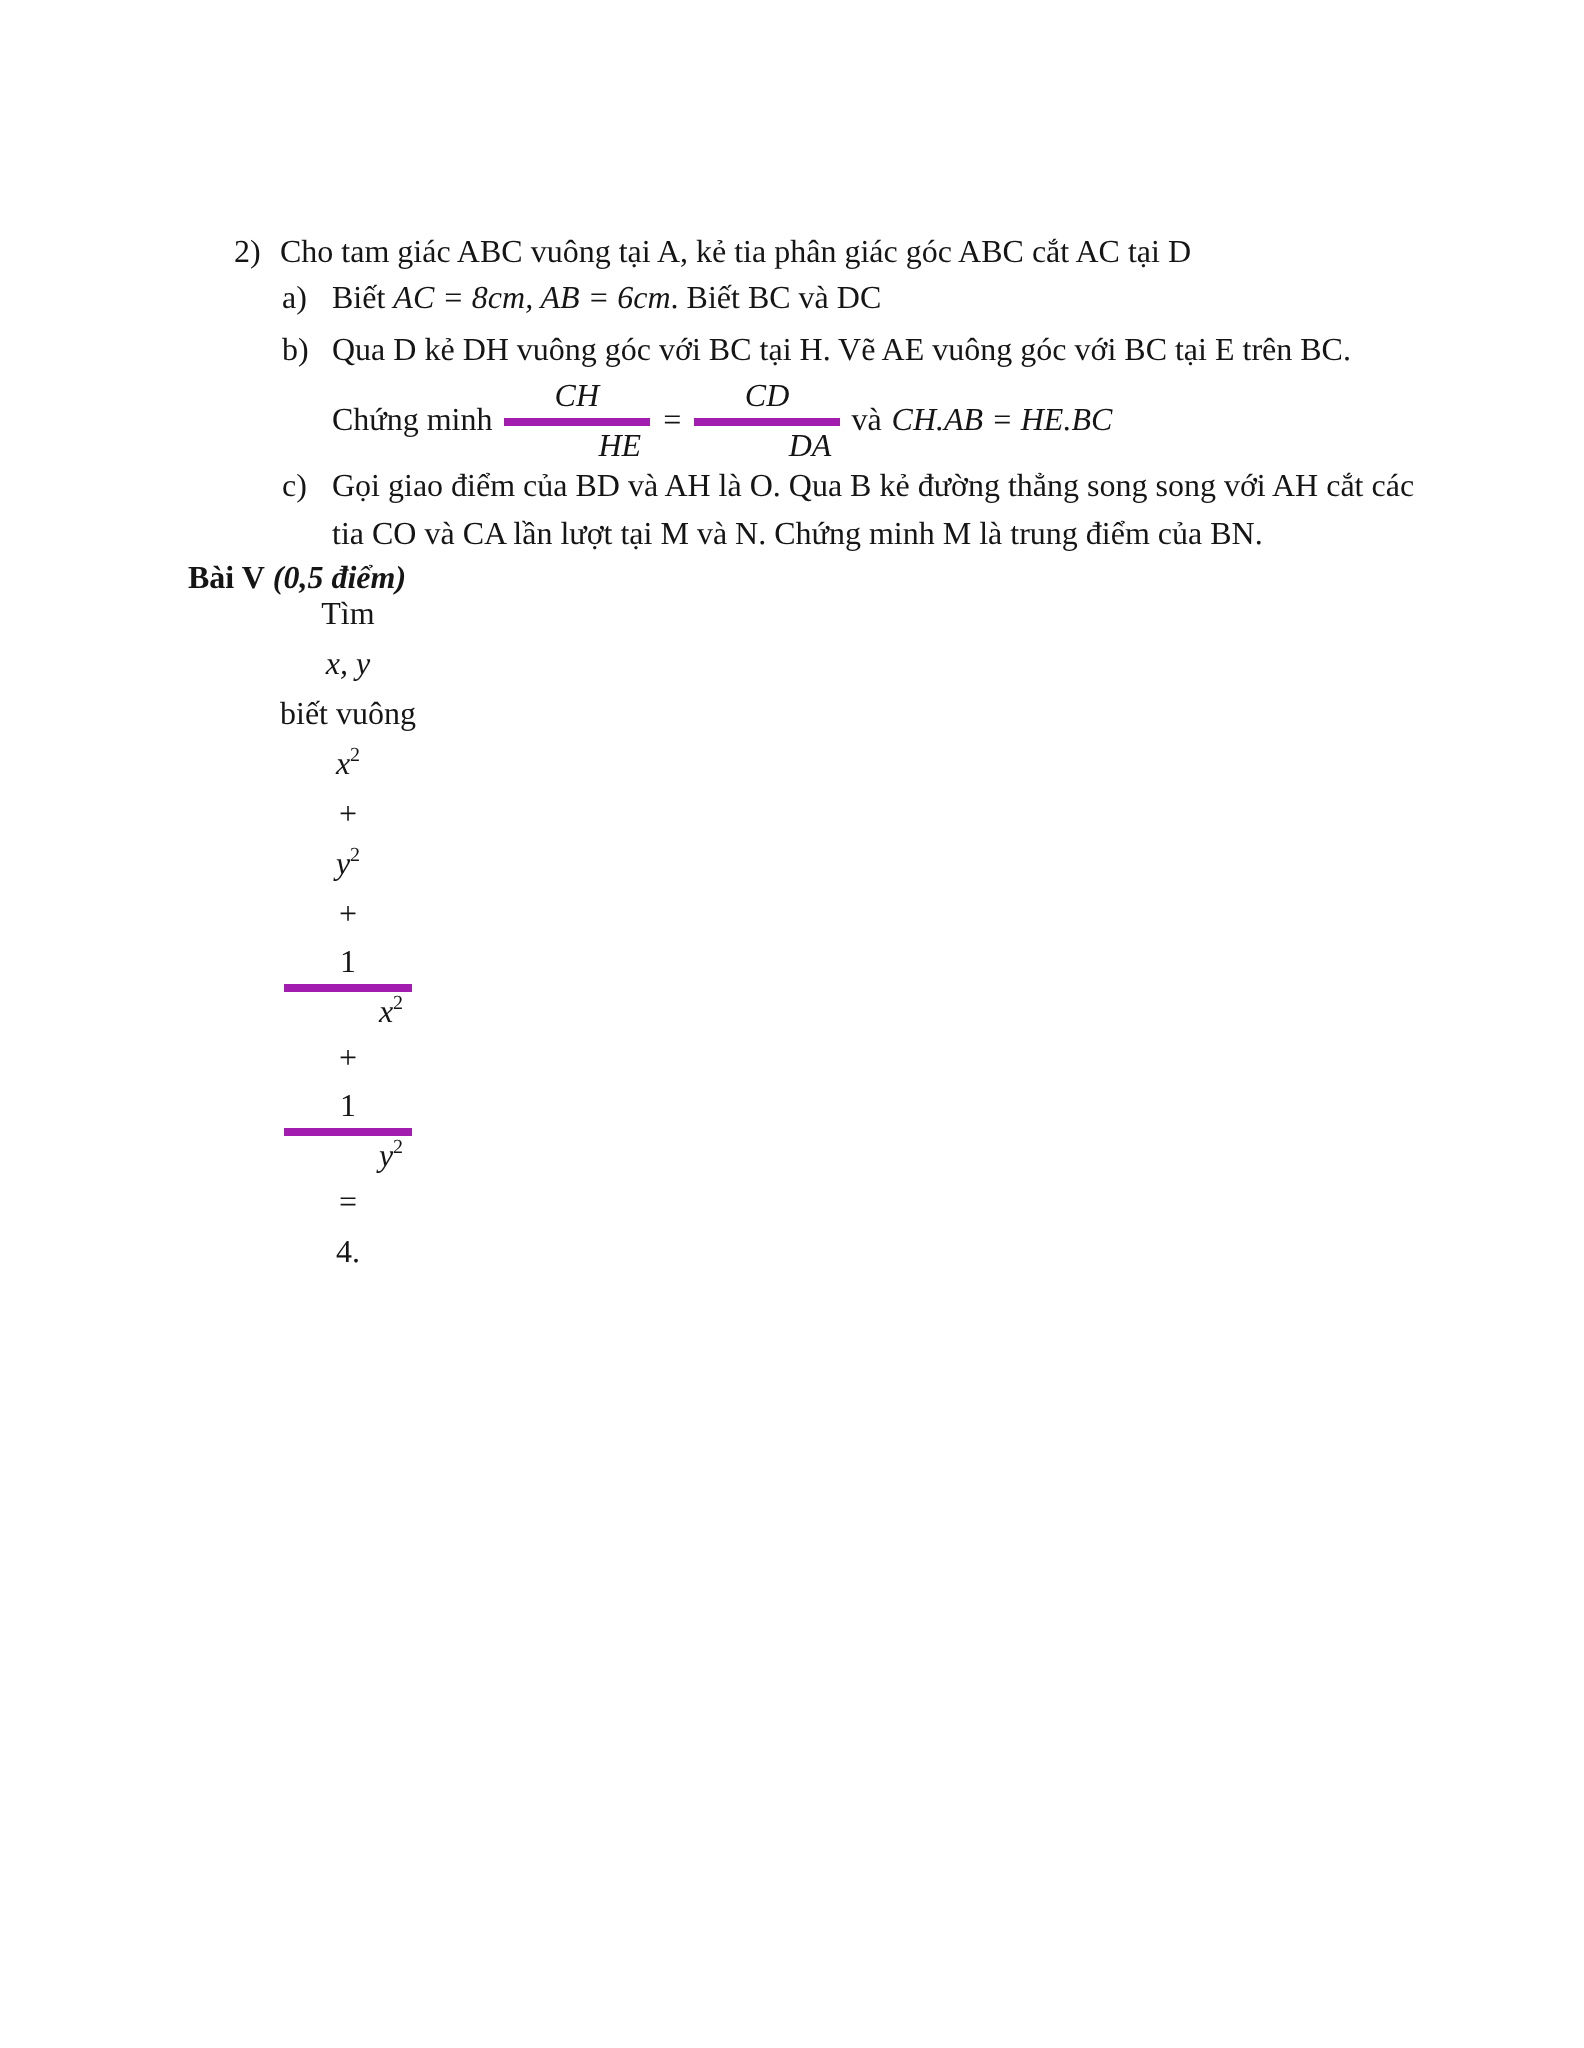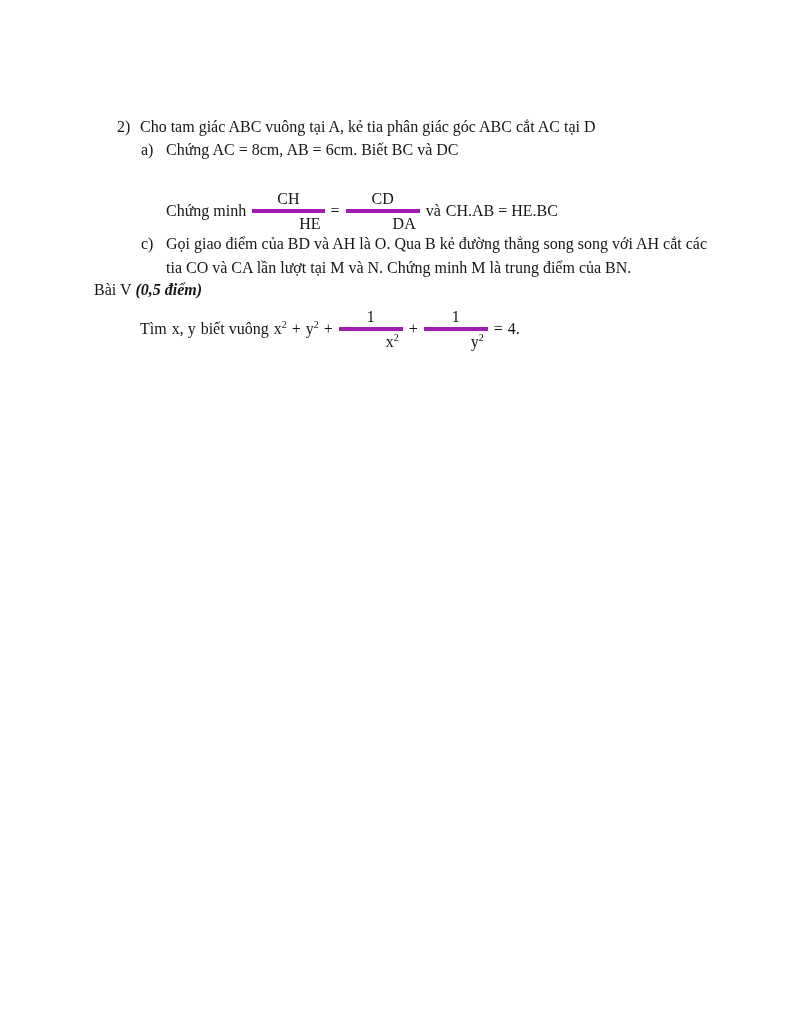--- a/index.html
+++ b/index.html
@@ -16,21 +16,21 @@
   }
   .row {
     position: absolute;
     white-space: nowrap;
     line-height: 20px;
   }
   .marker {
     display: inline-block;
     vertical-align: top;
   }
-  .mathit { }
+  .mathit { font-style: italic; }
   .mathrow {
     display: flex;
     align-items: center;
     gap: 5px;
   }
   .term { white-space: nowrap; }
   .frac {
     display: inline-block;
     text-align: center;
     vertical-align: middle;
@@ -45,36 +45,39 @@
   .frac .den {
     display: block;
     padding: 2px 4px 0 4px;
     margin-left: 43px;
   }
   sup {
     font-size: 10px;
     line-height: 0;
     vertical-align: super;
   }
-  .bold { font-weight: normal; text-align: center; }
+  .bold { font-weight: bold; text-align: center; }
   .bolditalic { font-weight: bold; font-style: italic; margin-top: 32px; }
 </style>
 </head>
 <body>
 
 <div id="page">
 
   <div class="row" style="left:117px; top:117px;">
     <span class="marker" style="width:23px;">2)</span><span>Cho tam giác ABC vuông tại A, kẻ tia phân giác góc ABC cắt AC tại D</span>
   </div>
 
   <div class="row" style="left:141px; top:140px;">
-    <span class="marker" style="width:25px;">a)</span><span><span>Chứng </span><span class="mathit">AC = 8cm, AB = 6cm</span><span>. Biết BC và DC</span></span>
+    <span class="marker" style="width:25px;">a)</span><span><span>Biết </span><span class="mathit">AC = 8cm, AB = 6cm</span><span>. Biết BC và DC</span></span>
   </div>
 
+  <div class="row" style="left:141px; top:166px;">
+    <span class="marker" style="width:25px;">b)</span><span>Qua D kẻ DH vuông góc với BC tại H. Vẽ AE vuông góc với BC tại E trên BC.</span>
+  </div>
 
   <div class="row mathrow" style="left:166px; top:190px;">
     <span>Chứng minh</span>
     <span class="frac mathit">
       <span class="num">CH</span>
       <span class="den">HE</span>
     </span>
     <span class="mathit">=</span>
     <span class="frac mathit">
       <span class="num">CD</span>
@@ -89,21 +92,21 @@
   </div>
 
   <div class="row" style="left:166px; top:258px;">
     <span>tia CO và CA lần lượt tại M và N. Chứng minh M là trung điểm của BN.</span>
   </div>
 
   <div class="row" style="left:94px; top:280px;">
     <span class="bold">Bài V</span>&nbsp;<span class="bolditalic">(0,5 điểm)</span>
   </div>
 
-  <div class="row mathrow" style="left:140px; top:308px;">
+  <div class="row mathrow" style="left:140px; top:298px;flex-direction:column;">
     <span>Tìm</span>
     <span class="mathit">x, y</span>
     <span>biết vuông</span>
     <span class="term"><span class="mathit">x</span><sup>2</sup></span>
     <span>+</span>
     <span class="term"><span class="mathit">y</span><sup>2</sup></span>
     <span>+</span>
     <span class="frac">
       <span class="num">1</span>
       <span class="den"><span class="mathit">x</span><sup>2</sup></span>

